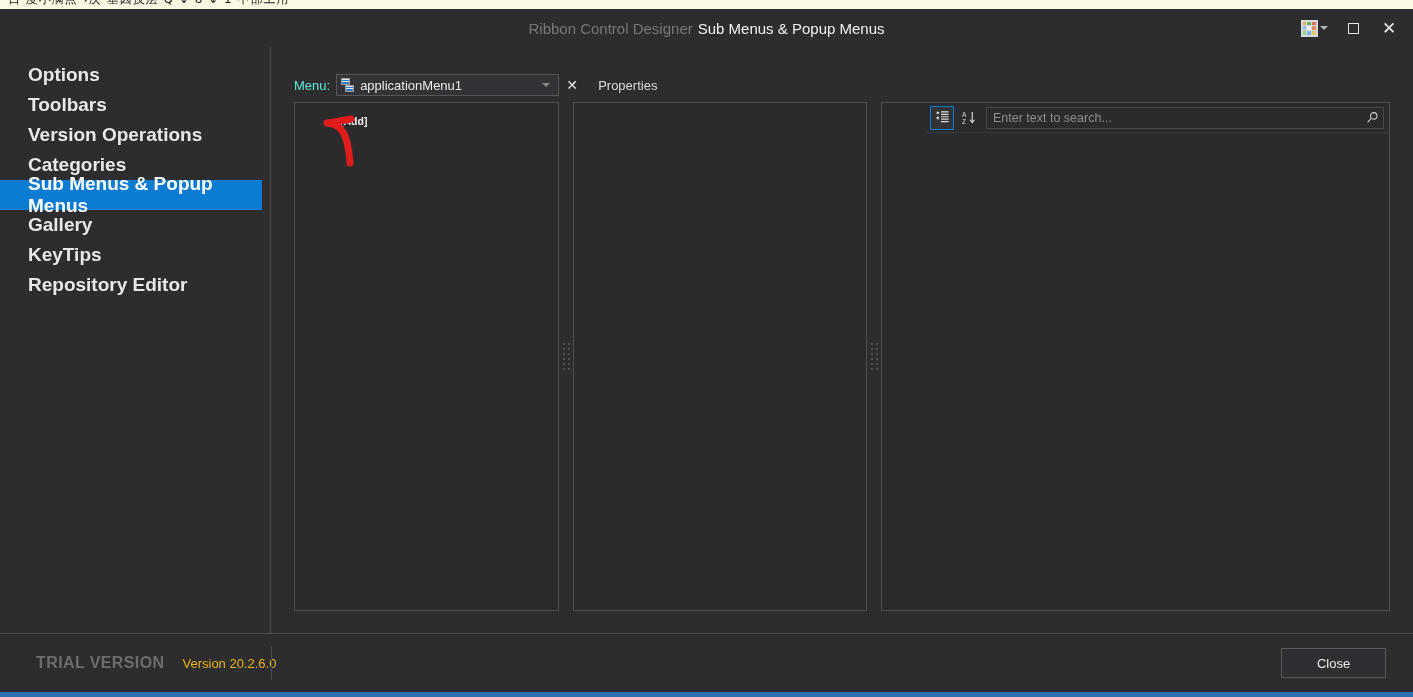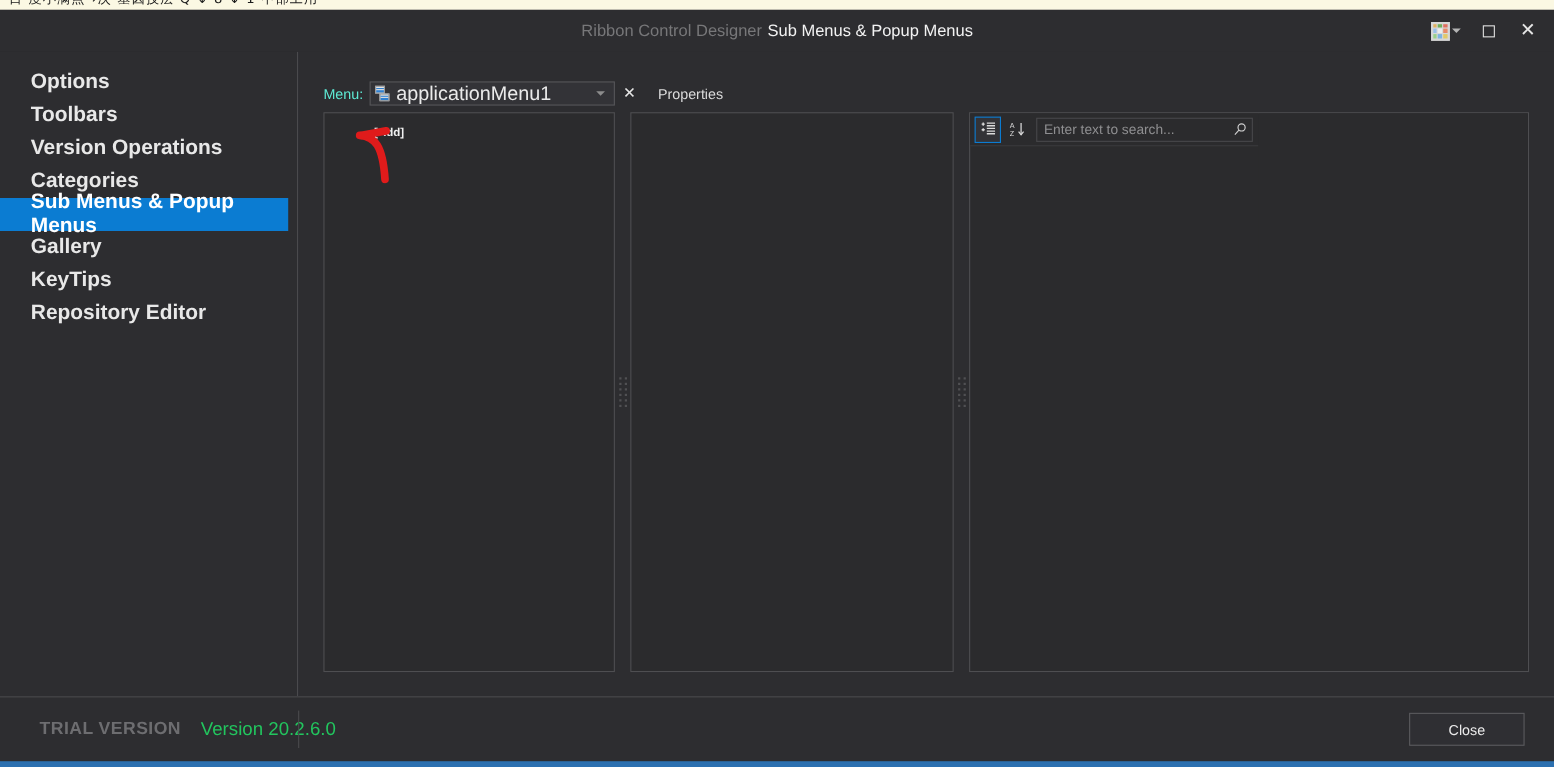--- a/index.html
+++ b/index.html
@@ -181,21 +181,21 @@
     background: #333337;
     border: 1px solid #565659;
     display: flex;
     align-items: center;
     box-sizing: border-box;
     padding: 0 2px 0 4px;
     cursor: default;
   }
   .combo .combo-value {
     flex: 1 1 auto;
-    font-size: 18px;
+    font-size: 13px;
     color: #eaeaea;
     white-space: nowrap;
     overflow: hidden;
     margin-left: 4px;
   }
   .combo .caret-sm {
     width: 0; height: 0;
     border-left: 4px solid transparent;
     border-right: 4px solid transparent;
     border-top: 4px solid #8c8c8c;
@@ -263,21 +263,23 @@
     position: relative;
   }
   #menu-items-panel { flex: 0 0 265px; }
   #category-items-panel { flex: 0 0 294px; }
   #properties-panel {
     flex: 1 1 auto;
     border: 1px solid #4e4e51;
     background: #2b2b2d;
     box-sizing: border-box;
     display: flex;
+    flex-direction: column;
     min-width: 0;
+    padding-left: 44px;
   }
 
   
   .splitter {
     flex: 0 0 14px;
     display: flex;
     align-items: center;
     justify-content: center;
     cursor: col-resize;
   }
@@ -379,22 +381,22 @@
   }
   #trial-label {
     margin-left: 36px;
     font-size: 16px;
     font-weight: bold;
     letter-spacing: .4px;
     color: #6d6d70;
   }
   #version-label {
     margin-left: 18px;
-    font-size: 17px;
-    color: #22c55e;
+    font-size: 13px;
+    color: #eab308;
   }
   #footer-divider {
     position: absolute;
     left: 271px;
     top: 12px;
     bottom: 12px;
     width: 1px;
     background: #4a4a4d;
   }
   #close-button {

